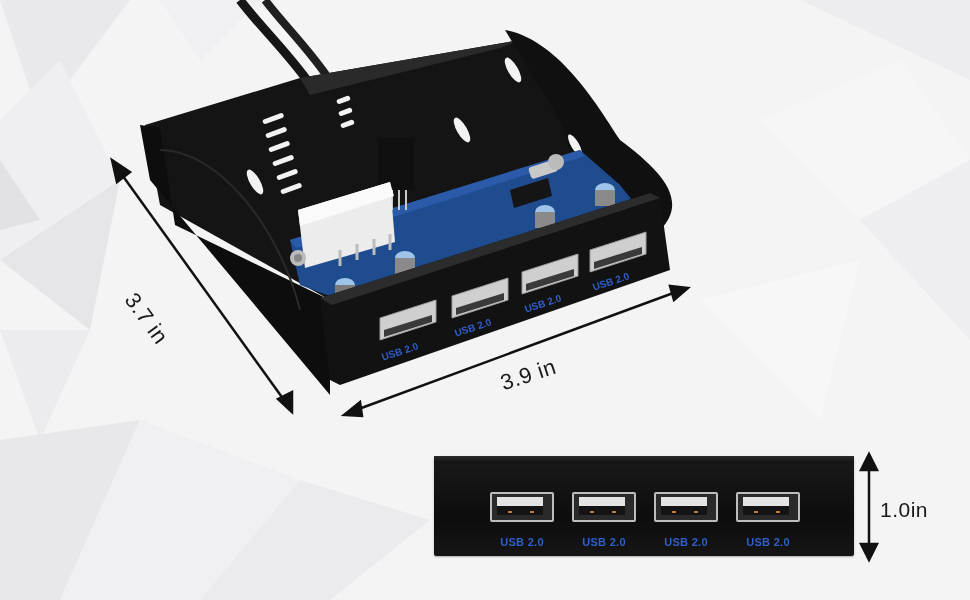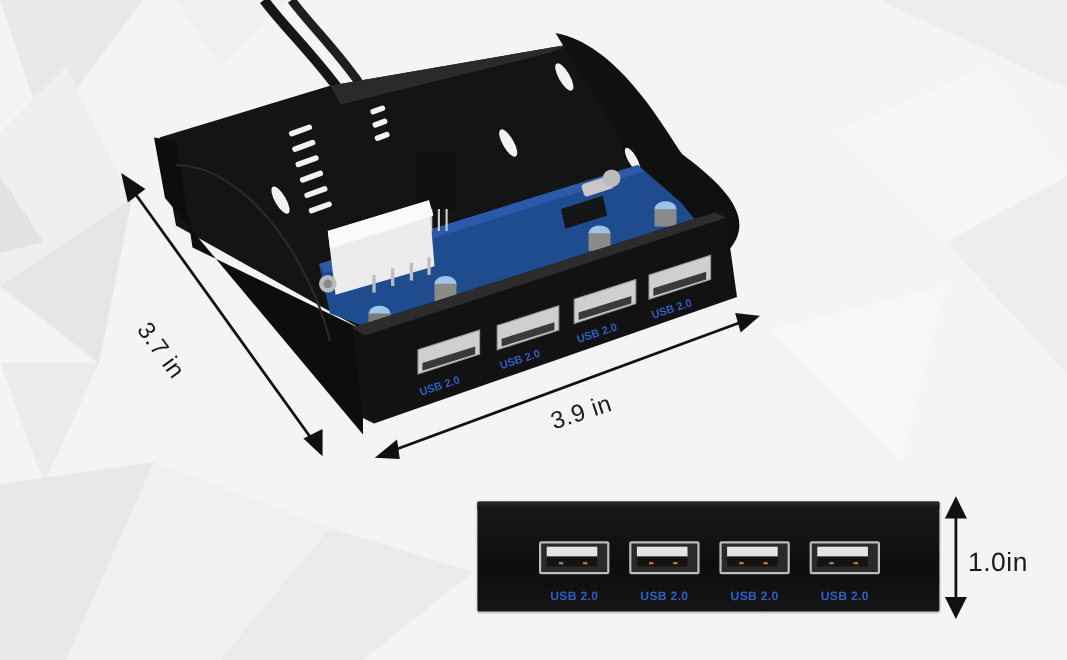--- a/index.html
+++ b/index.html
@@ -180,21 +180,21 @@
     </g>
   </svg>
 
   <div class="usb-label-3d" style="left:381px;top:346px;transform:rotate(-18deg)">USB 2.0</div>
   <div class="usb-label-3d" style="left:454px;top:322px;transform:rotate(-18deg)">USB 2.0</div>
   <div class="usb-label-3d" style="left:524px;top:298px;transform:rotate(-18deg)">USB 2.0</div>
   <div class="usb-label-3d" style="left:592px;top:276px;transform:rotate(-18deg)">USB 2.0</div>
 
   <div class="dim-label" style="left:140px;top:288px;transform:rotate(54deg);transform-origin:left top">3.7 in</div>
   <div class="dim-label" style="left:500px;top:362px;transform:rotate(-18deg)">3.9 in</div>
-  <div class="dim-label" style="left:880px;top:498px;font-size:24px">1.0in</div>
+  <div class="dim-label" style="left:880px;top:498px;font-size:21px">1.0in</div>
 
   <div class="front-panel">
     <div class="top-lip"></div>
 
     <div class="port" style="left:56px">
       <div class="shell"></div>
         <div class="tongue"></div>
         <div class="inner"></div>
       <div class="pin" style="left:18px"></div>
         <div class="pin" style="left:40px"></div>

